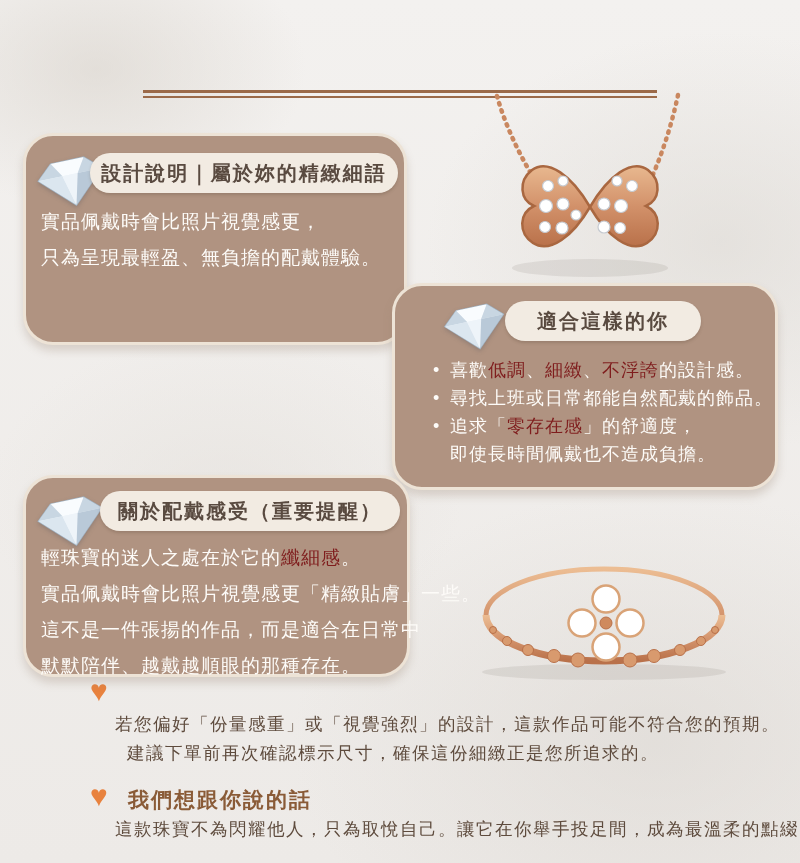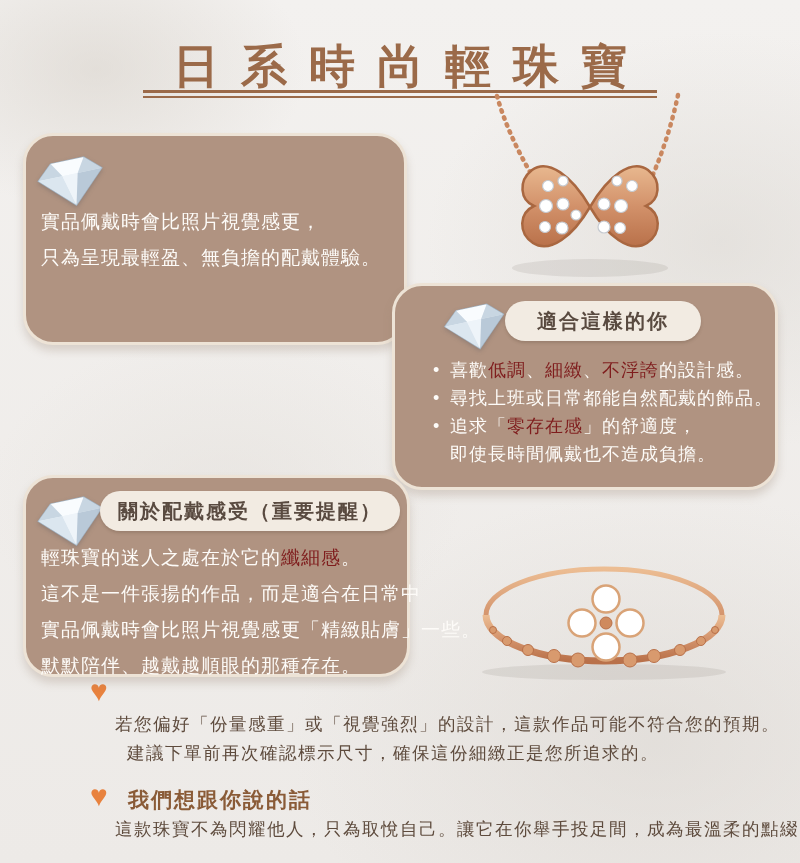--- a/index.html
+++ b/index.html
@@ -38,21 +38,20 @@
   .note-heart{position:absolute;color:#e8823e;font-size:30px;line-height:30px;}
   .note-title{position:absolute;color:#8a5b37;font-weight:bold;font-size:21px;letter-spacing:2px;white-space:nowrap;}
   .note-line{position:absolute;color:#5e4b3d;font-size:17.5px;letter-spacing:1.5px;white-space:nowrap;}
   .jewel{position:absolute;}
 </style>
 </head>
 <body>
 
 <div class="page">
 
-  <h1 class="title">日系時尚輕珠寶</h1>
   <div class="rule rule-thick"></div>
   <div class="rule rule-thin"></div>
 
   <svg class="jewel" style="left:425px;top:45px;z-index:1;" width="290" height="240" viewBox="425 45 290 240">
     <defs>
       <linearGradient id="gold1" x1="0" y1="0" x2="0" y2="1">
         <stop offset="0" stop-color="#e8b88f"></stop>
           <stop offset="0.5" stop-color="#d2916a"></stop>
           <stop offset="1" stop-color="#b9714a"></stop>
       </linearGradient>
@@ -122,20 +121,21 @@
       <g transform="rotate(-12 60 45)">
         <polygon points="10,38 34,16 86,16 110,38 60,86" fill="#edf2f7" stroke="#9fb0bf" stroke-width="2"></polygon>
         <polygon points="34,16 86,16 72,38 48,38" fill="#f9fcfe"></polygon>
         <polygon points="34,16 48,38 10,38" fill="#c8d6e2"></polygon>
         <polygon points="86,16 110,38 72,38" fill="#c8d6e2"></polygon>
         <polygon points="10,38 48,38 60,86" fill="#dbe6ef"></polygon>
         <polygon points="48,38 72,38 60,86" fill="#eef4f9"></polygon>
         <polygon points="72,38 110,38 60,86" fill="#b9c9d8"></polygon>
       </g>
     </svg>
+    <div class="pill" style="left:64px;top:17px;width:308px;height:40px;">設計說明｜屬於妳的精緻細語</div>
     <div class="cbody" style="left:15px;top:68px;">
       <div class="ln">實品佩戴時會比照片視覺感更，</div>
       <div class="ln">只為呈現最輕盈、無負擔的配戴體驗。</div>
     </div>
   </section>
 
   <section class="card card2">
     <svg class="dia" style="left:44px;top:10px;" width="72" height="57" viewBox="0 0 120 90">
       <g transform="rotate(-12 60 45)">
         <polygon points="10,38 34,16 86,16 110,38 60,86" fill="#edf2f7" stroke="#9fb0bf" stroke-width="2"></polygon>
@@ -173,22 +173,22 @@
         <polygon points="34,16 48,38 10,38" fill="#c8d6e2"></polygon>
         <polygon points="86,16 110,38 72,38" fill="#c8d6e2"></polygon>
         <polygon points="10,38 48,38 60,86" fill="#dbe6ef"></polygon>
         <polygon points="48,38 72,38 60,86" fill="#eef4f9"></polygon>
         <polygon points="72,38 110,38 60,86" fill="#b9c9d8"></polygon>
       </g>
     </svg>
     <div class="pill" style="left:74px;top:13px;width:300px;height:40px;">關於配戴感受（重要提醒）</div>
     <div class="cbody" style="left:15px;top:62px;">
       <div class="ln"><span>輕珠寶的迷人之處在於它的</span><span class="hl">纖細感</span><span>。</span></div>
+      <div class="ln">實品佩戴時會比照片視覺感更「精緻貼膚」一些。</div>
       <div class="ln">這不是一件張揚的作品，而是適合在日常中</div>
-      <div class="ln">實品佩戴時會比照片視覺感更「精緻貼膚」一些。</div>
       <div class="ln">默默陪伴、越戴越順眼的那種存在。</div>
     </div>
   </section>
 
   <span class="note-heart" style="left:90px;top:676px;">♥</span>
   <div class="note-line" style="left:115px;top:712px;">若您偏好「份量感重」或「視覺強烈」的設計，這款作品可能不符合您的預期。</div>
   <div class="note-line" style="left:127px;top:741px;">建議下單前再次確認標示尺寸，確保這份細緻正是您所追求的。</div>
 
   <span class="note-heart" style="left:90px;top:781px;">♥</span>
   <div class="note-title" style="left:128px;top:786px;">我們想跟你說的話</div>

